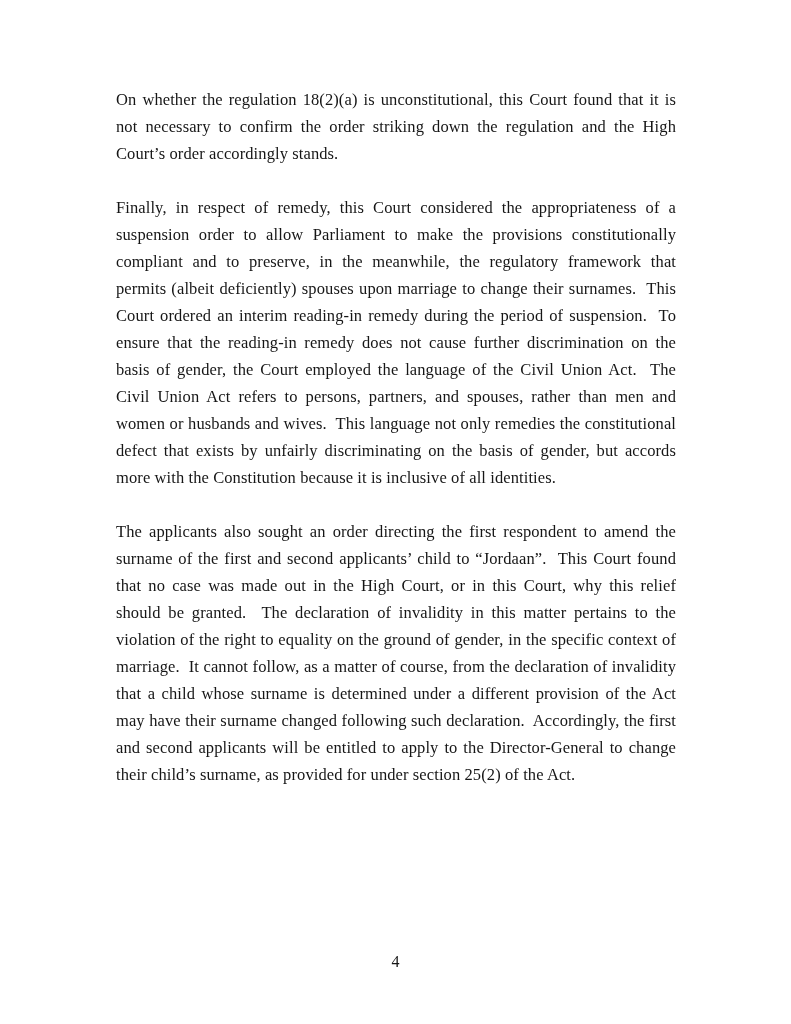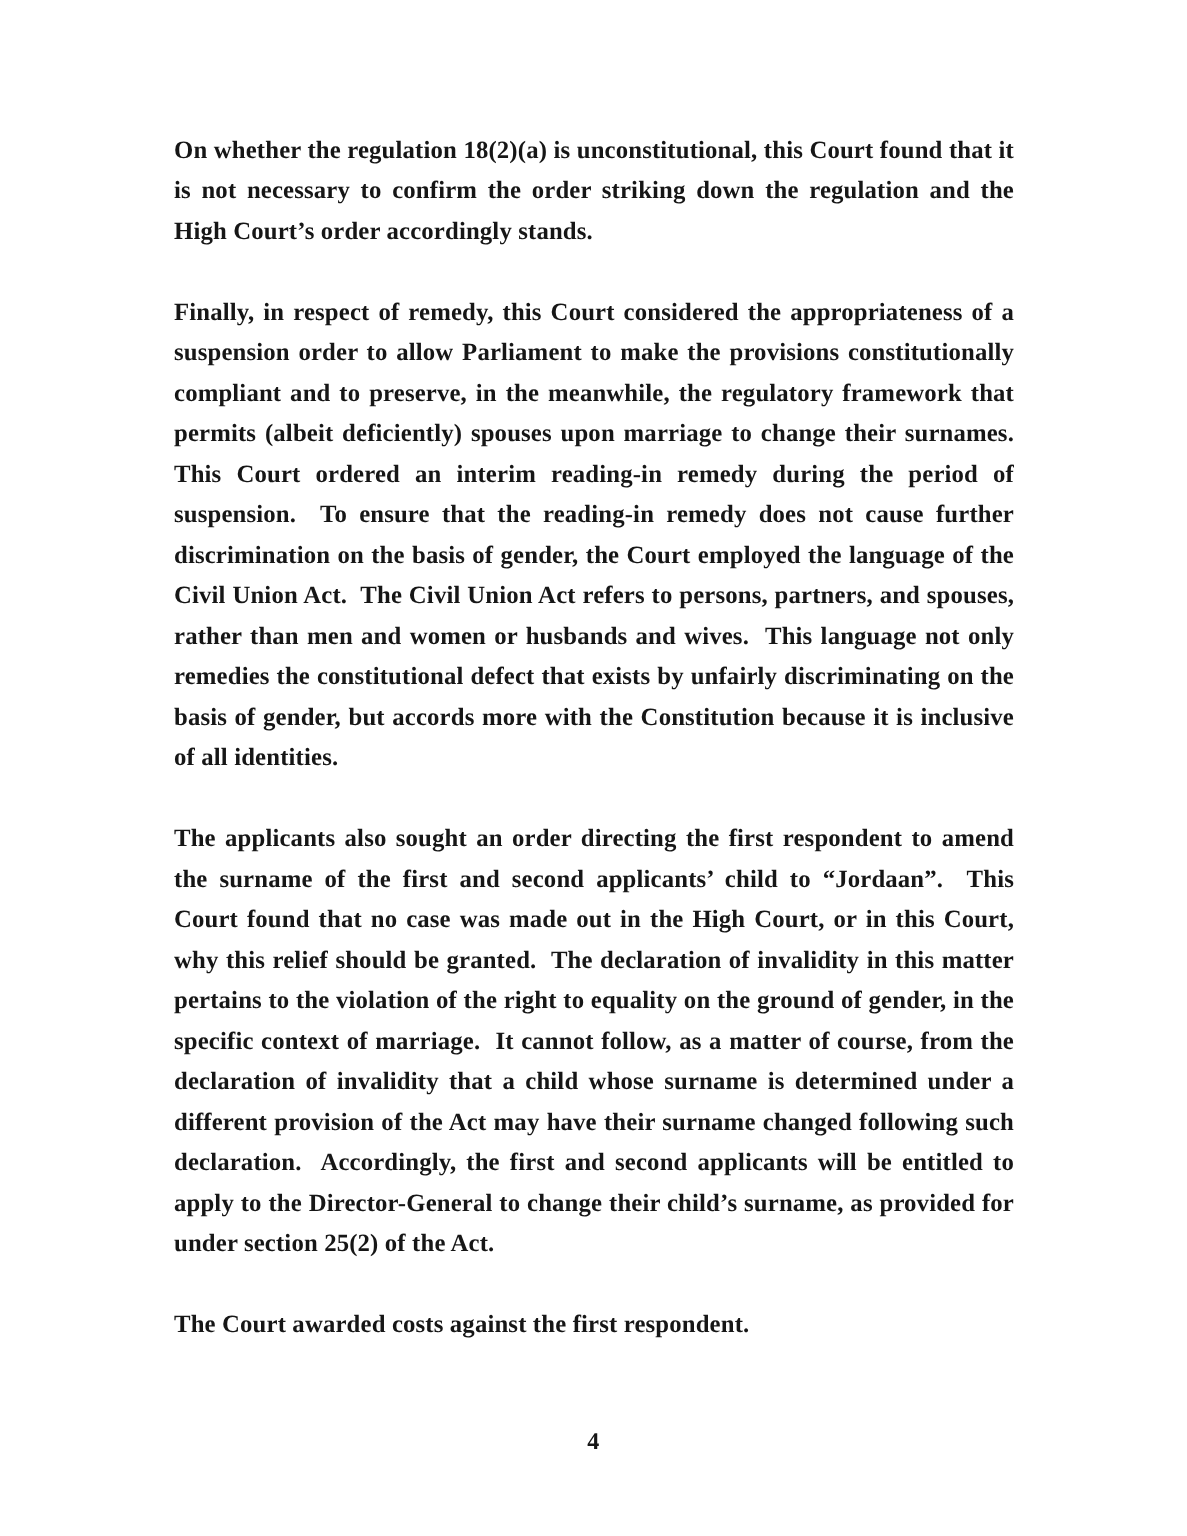--- a/index.html
+++ b/index.html
@@ -8,21 +8,20 @@
     background: #ffffff;
   }
   .page {
     position: relative;
     width: 791px;
     height: 1024px;
     background: #ffffff;
     overflow: hidden;
     font-family: "Liberation Serif", "DejaVu Serif", serif;
     color: #161616;
-    font-weight: bold;
   }
   .content {
     position: absolute;
     top: 86px;
     left: 116px;
     width: 560px;
   }
   .content p {
     margin: 0 0 27px 0;
     font-size: 16.5px;
@@ -43,16 +42,15 @@
   }
 </style>
 </head>
 <body>
 
 <div class="page">
   <div class="content">
     <p>On whether the regulation 18(2)(a) is unconstitutional, this Court found that it is not necessary to confirm the order striking down the regulation and the High Court’s order accordingly stands.</p>
     <p>Finally, in respect of remedy, this Court considered the appropriateness of a suspension order to allow Parliament to make the provisions constitutionally compliant and to preserve, in the meanwhile, the regulatory framework that permits (albeit deficiently) spouses upon marriage to change their surnames.  This Court ordered an interim reading-in remedy during the period of suspension.  To ensure that the reading-in remedy does not cause further discrimination on the basis of gender, the Court employed the language of the Civil Union Act.  The Civil Union Act refers to persons, partners, and spouses, rather than men and women or husbands and wives.  This language not only remedies the constitutional defect that exists by unfairly discriminating on the basis of gender, but accords more with the Constitution because it is inclusive of all identities.</p>
     <p>The applicants also sought an order directing the first respondent to amend the surname of the first and second applicants’ child to “Jordaan”.  This Court found that no case was made out in the High Court, or in this Court, why this relief should be granted.  The declaration of invalidity in this matter pertains to the violation of the right to equality on the ground of gender, in the specific context of marriage.  It cannot follow, as a matter of course, from the declaration of invalidity that a child whose surname is determined under a different provision of the Act may have their surname changed following such declaration.  Accordingly, the first and second applicants will be entitled to apply to the Director-General to change their child’s surname, as provided for under section 25(2) of the Act.</p>
-    <p>The Court awarded costs against the first respondent.</p>
   </div>
   <div class="page-footer">4</div>
 </div>
 
 </body></html>

